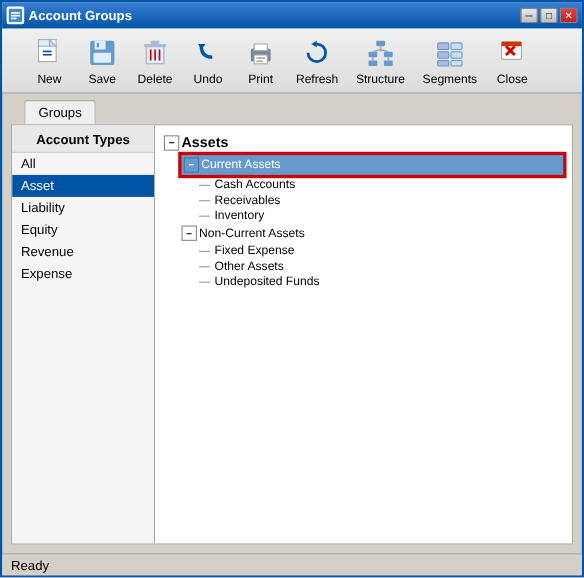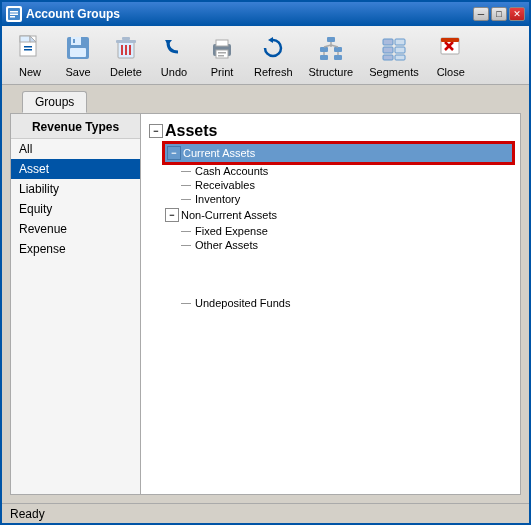--- a/index.html
+++ b/index.html
@@ -71,21 +71,21 @@
     }
 
     .title-btn.close-btn {
       background: linear-gradient(to bottom, #e84040, #c02020);
       color: white;
     }
 
     
     .toolbar {
       background: linear-gradient(to bottom, #f0f0f0, #dcdcdc);
-      padding: 4px 8px;
+      padding: 4px 23px;
       display: flex;
       gap: 8px;
       align-items: center;
       border-bottom: 1px solid #aaa;
     }
 
     .toolbar-btn {
       display: flex;
       flex-direction: column;
       align-items: center;
@@ -233,21 +233,21 @@
     }
 
     .tree-node-root {
       display: flex;
       align-items: center;
       padding: 2px;
       font-weight: normal;
     }
 
     .tree-root-label {
-      font-size: 16px;
+      font-size: 13px;
       font-weight: bold;
     }
 
     
     .status-bar {
       height: 20px;
       background: #d4d0c8;
       border-top: 1px solid #aaa;
       display: flex;
       align-items: center;
@@ -398,21 +398,21 @@
 
   <div class="tab-bar">
     <div class="tab active">
       <span>Groups</span>
     </div>
   </div>
 
   <div class="content-area">
 
     <div class="left-panel">
-      <div class="panel-title">Revenue Types</div>
+      <div class="panel-title">Account Types</div>
       <div class="account-types-list">
         <div class="account-type-item">
           <span>All</span>
         </div>
         <div class="account-type-item selected">
           <span>Asset</span>
         </div>
         <div class="account-type-item">
           <span>Liability</span>
         </div>
@@ -463,21 +463,21 @@
 
         <div style="padding-left: 16px;">
           <div class="tree-node" style="padding: 1px 2px;">
             <span class="tree-line"></span>
             <span class="tree-node-label">Fixed Expense</span>
           </div>
           <div class="tree-node" style="padding: 1px 2px;">
             <span class="tree-line"></span>
             <span class="tree-node-label">Other Assets</span>
           </div>
-          <div class="tree-node" style="padding: 1px 2px; margin-top: 44px;">
+          <div class="tree-node" style="padding: 1px 2px;">
             <span class="tree-line"></span>
             <span class="tree-node-label">Undeposited Funds</span>
           </div>
         </div>
       </div>
     </div>
   </div>
 
   <div class="status-bar">
     <span>Ready</span>

